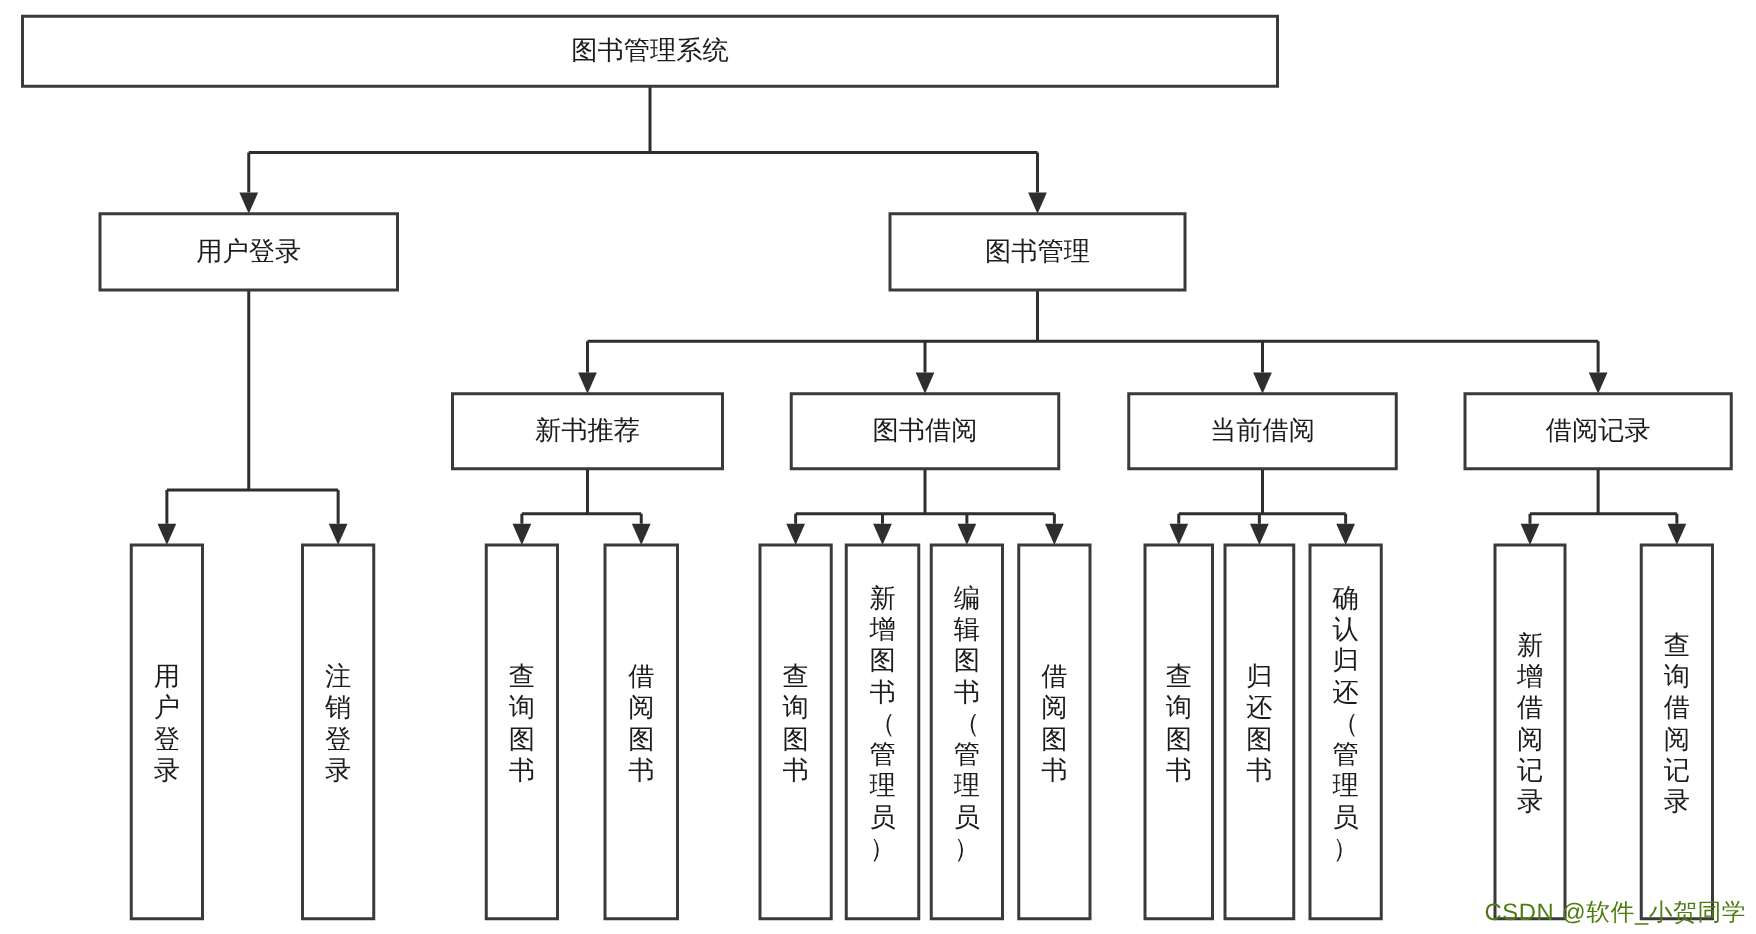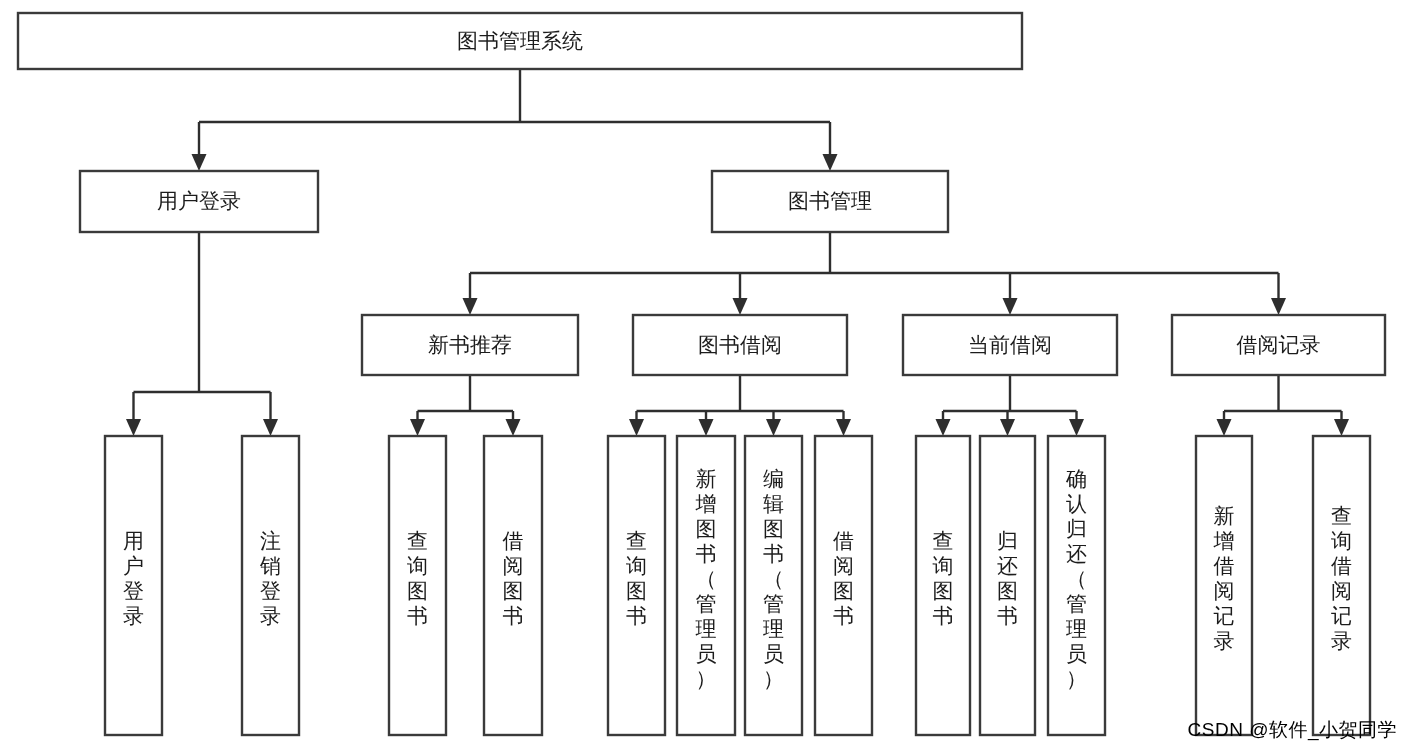--- a/index.html
+++ b/index.html
@@ -41,21 +41,21 @@
   .arrow-head {
     fill: #2e2e2e;
     stroke: none;
   }
   .watermark {
     position: absolute;
     right: 8px;
     bottom: 4px;
     font-family: "Liberation Sans", "DejaVu Sans", sans-serif;
     font-size: 19px;
-    color: #000000;
+    color: #4d7c0f;
     white-space: nowrap;
     letter-spacing: 0.5px;
   }
 </style>
 </head>
 <body>
 
 <svg id="diagram-root" viewBox="0 0 1405 747">
   <g id="edge-layer">
       <g>

